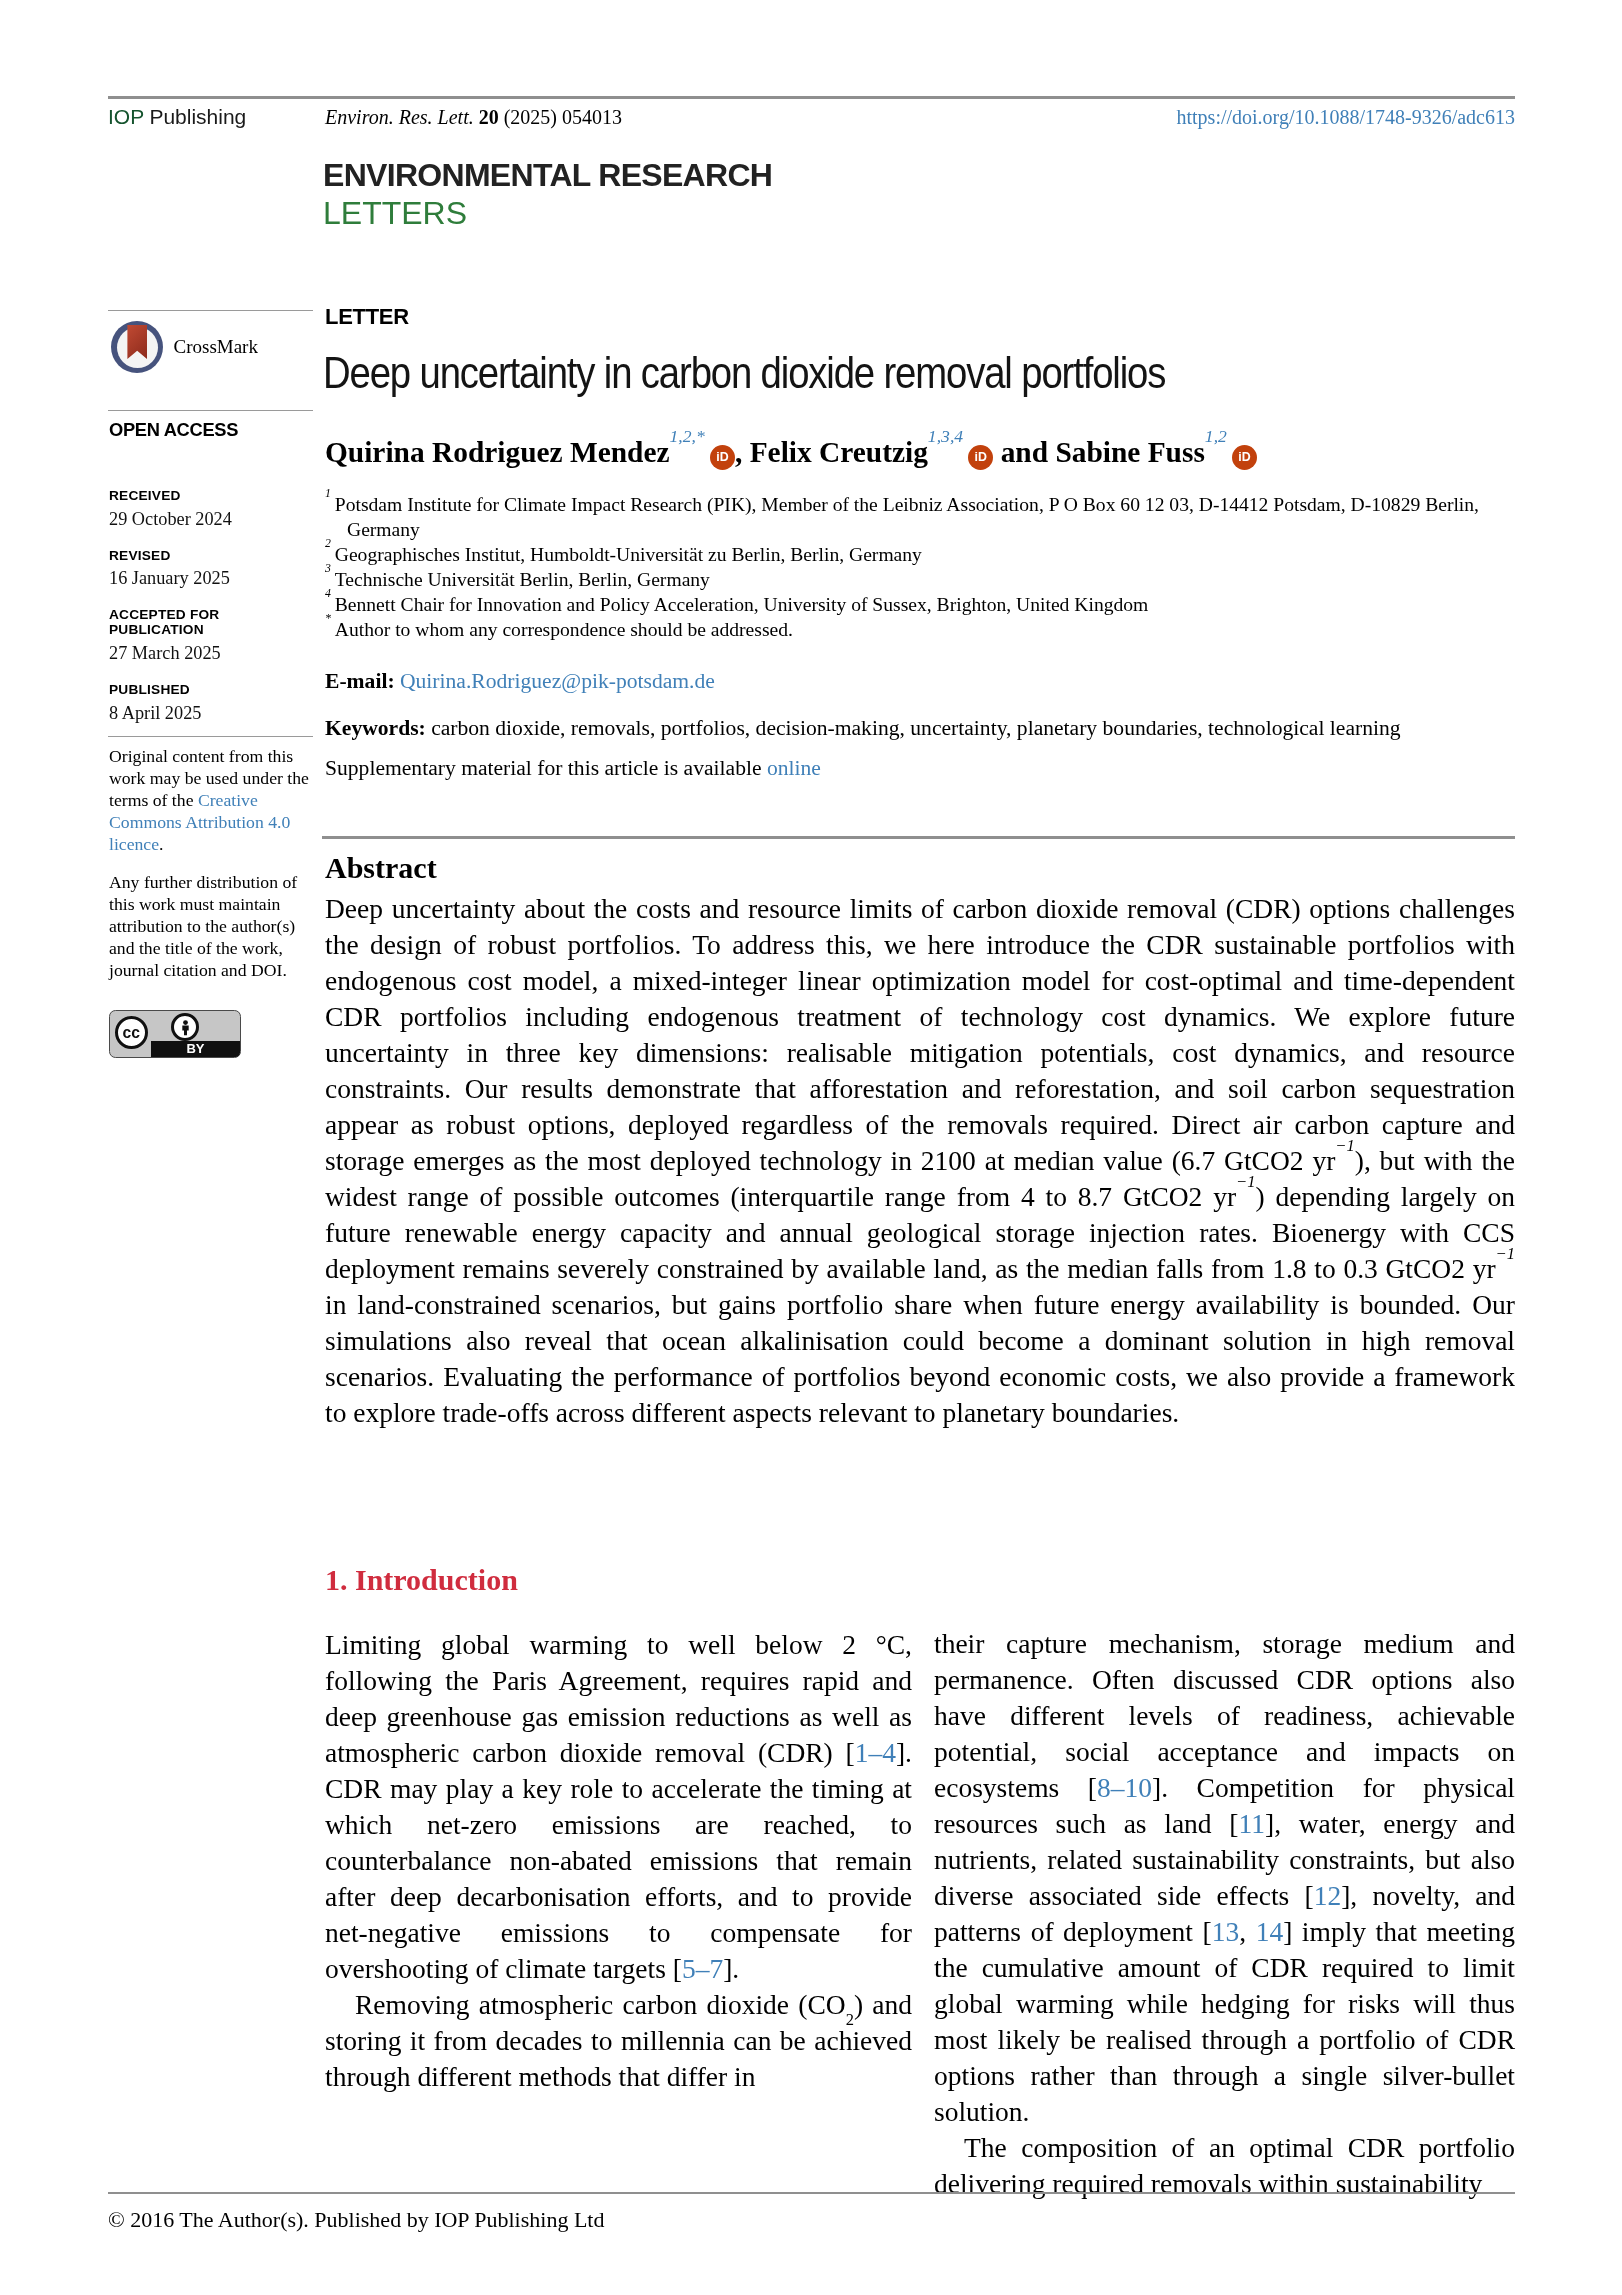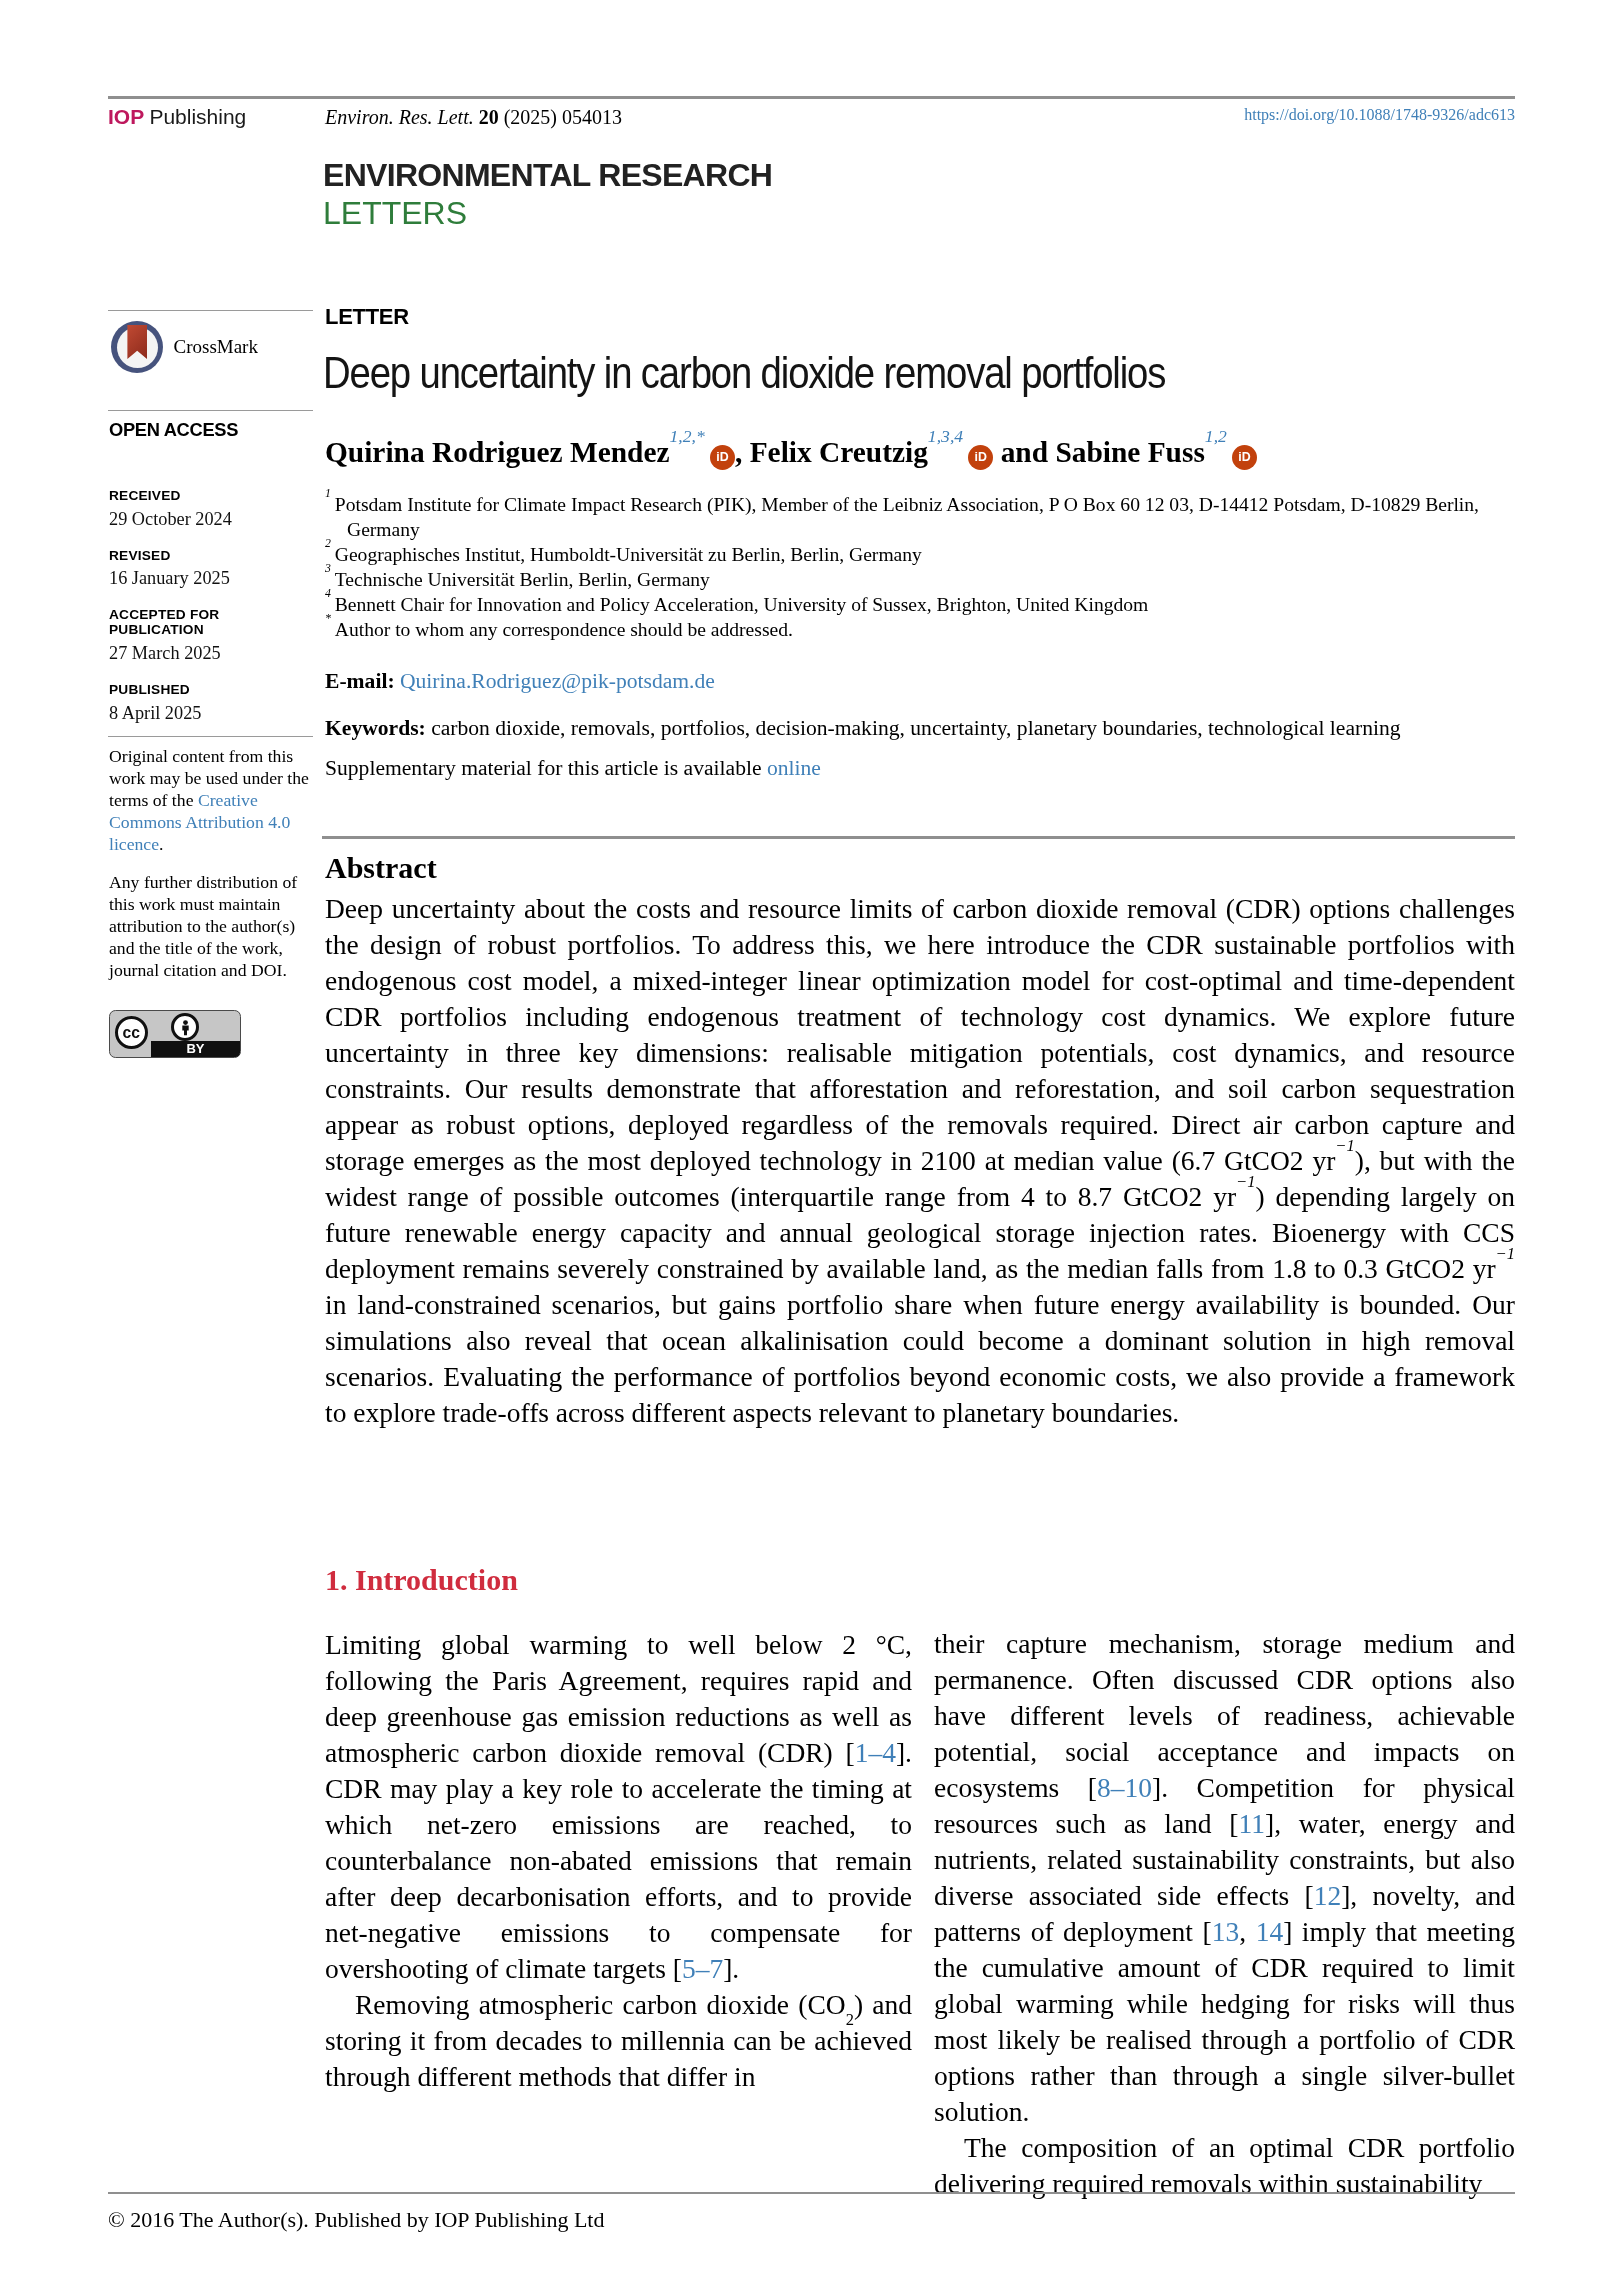--- a/index.html
+++ b/index.html
@@ -15,26 +15,26 @@
   .abs{position:absolute;}
   .rule{background:#8f8f8f;}
   .sans{font-family:"Liberation Sans", sans-serif;}
   .link{color:#4080b8;}
   sup.s{font-size:60%;line-height:0;position:relative;top:-0.55em;font-style:italic;}
   sub.s{font-size:60%;line-height:0;position:relative;top:0.25em;}
 
   
   .top-rule{left:108px;top:96px;width:1407px;height:3.3px;}
   .publisher{left:108px;top:105px;font-size:21px;}
-  .publisher .iop{color:#be185d;font-weight:bold;}
+  .publisher .iop{color:#14532d;font-weight:normal;}
   .publisher .rest{color:#1a1a1a;margin-left:5.2px;}
   .citation{left:325px;top:106px;font-size:20px;color:#000;}
   .citation .it{font-style:italic;}
   .citation .vol{font-weight:bold;}
-  .doi{top:106px;right:107px;font-size:16px;text-align:right;}
+  .doi{top:106px;right:107px;font-size:20px;text-align:right;}
 
   
   .journal{left:323px;top:156px;line-height:38px;font-weight:bold;font-size:32px;letter-spacing:-0.7px;color:#222;}
   .journal .l2{color:#2f7d3b;font-weight:normal;letter-spacing:0px;}
 
   
   .sb-rule1{left:108px;top:310px;width:205px;height:1.3px;background:#9a9a9a;}
   .sb-rule2{left:108px;top:410px;width:205px;height:1.3px;background:#9a9a9a;}
   .sb-rule3{left:108px;top:736px;width:205px;height:1.3px;background:#9a9a9a;}
   .crossmark{left:111px;top:321px;display:flex;align-items:center;}

